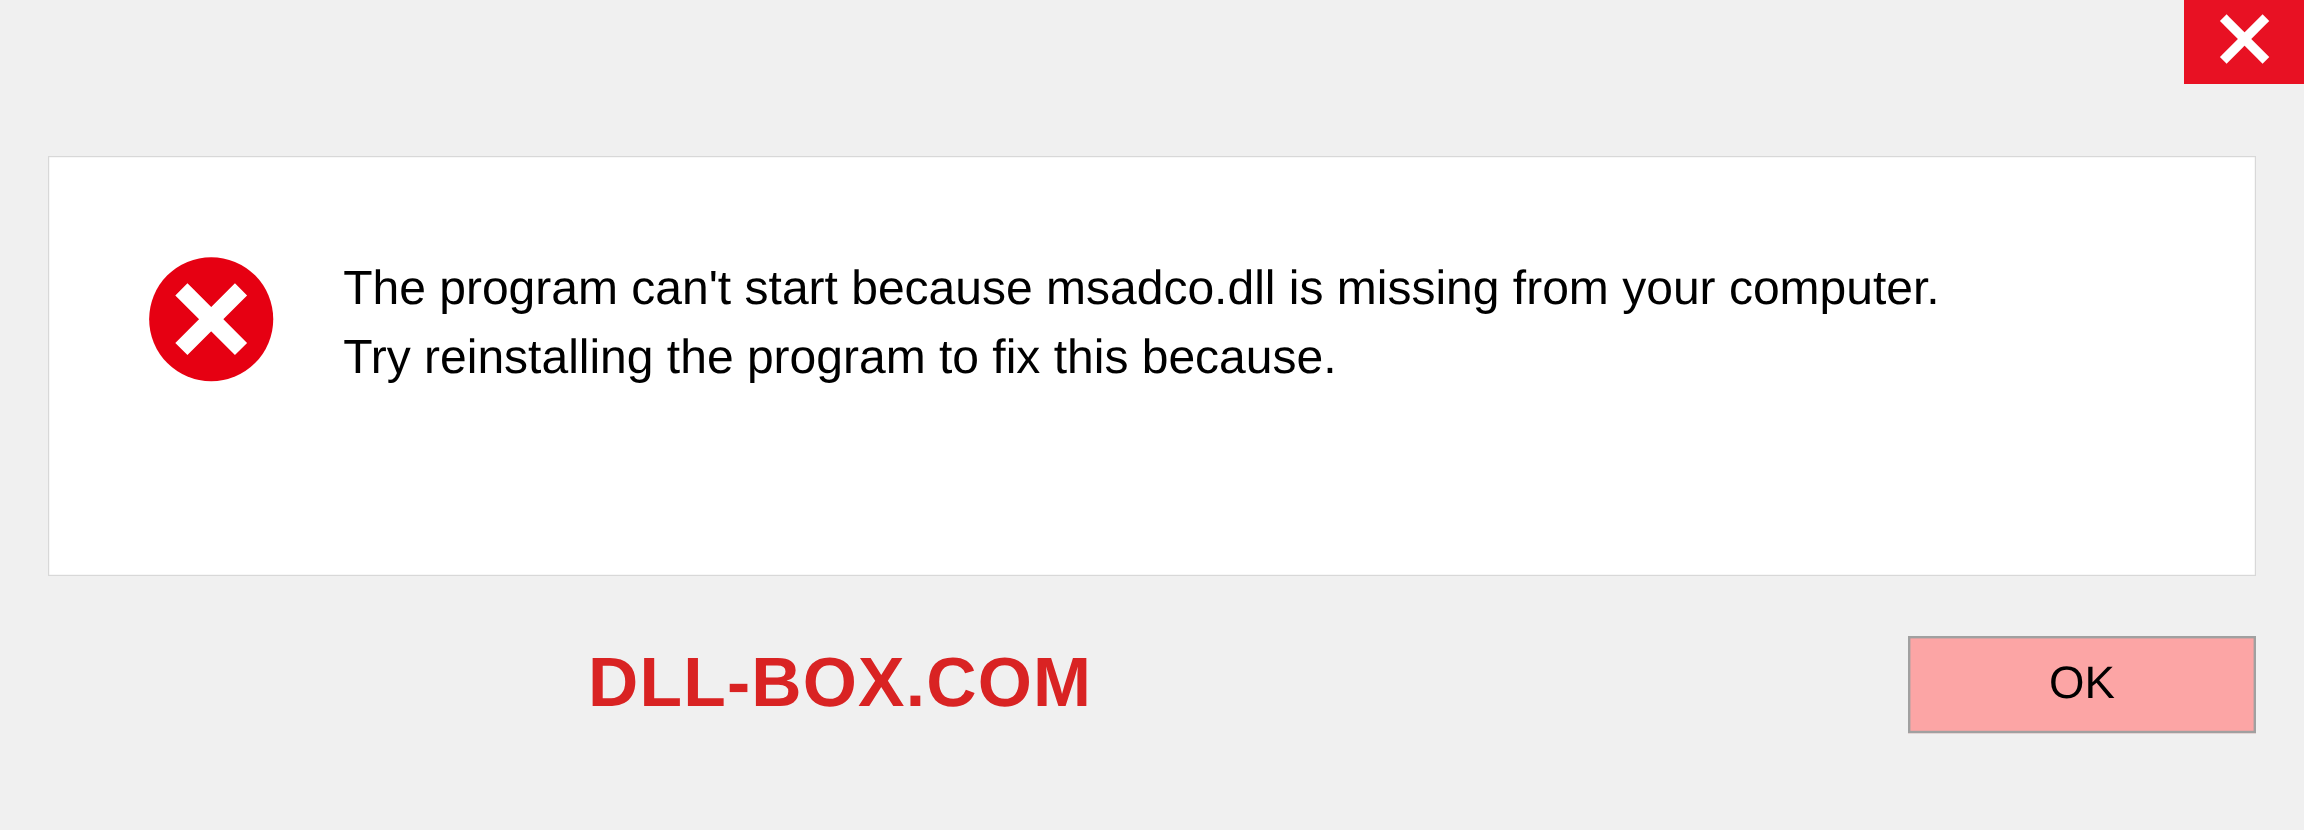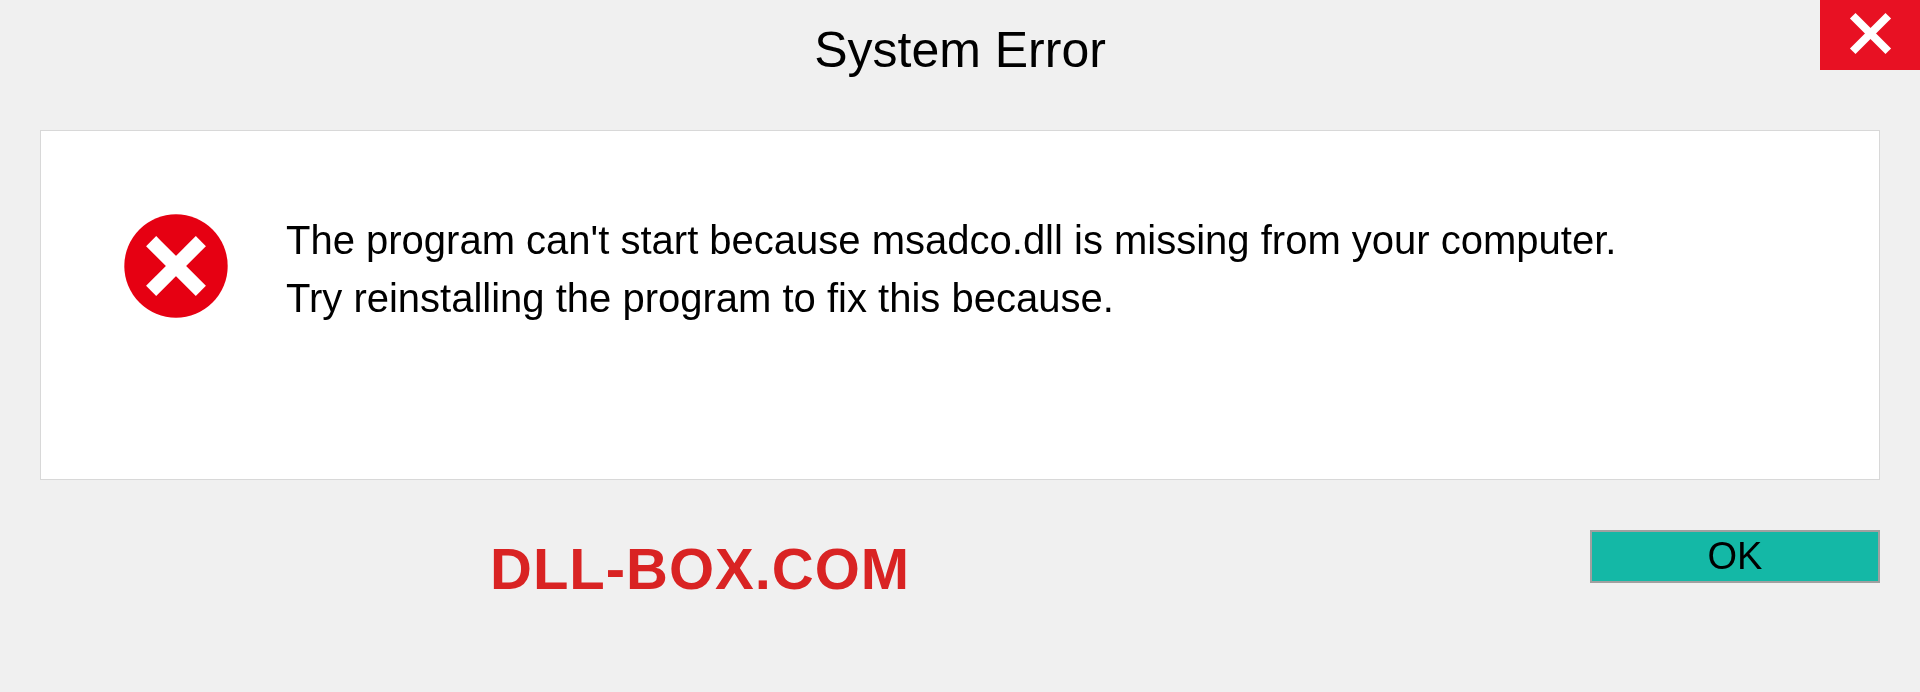--- a/index.html
+++ b/index.html
@@ -81,37 +81,36 @@
       font-weight: 800;
       color: #d92323;
       letter-spacing: 1px;
       font-family: Arial, 'Segoe UI', sans-serif;
     }
     .ok-btn {
       position: absolute;
       right: 0;
       top: 20px;
       width: 290px;
-      height: 53px;
-      background: #14b8a6;
+      height: 81px;
+      background: #fca5a5;
       border: 2px solid #a0a0a0;
       font-size: 38px;
       color: #000;
       display: flex;
       align-items: center;
       justify-content: center;
       cursor: pointer;
       font-family: 'Segoe UI', Tahoma, Arial, sans-serif;
     }
   </style>
 </head>
 <body>
 
 <div class="titlebar">
-  <div class="title">System Error</div>
   <div class="close-btn">
     <span>
       <svg viewBox="0 0 24 24">
         <line x1="4" y1="4" x2="20" y2="20" stroke="#ffffff" stroke-width="4.2" stroke-linecap="square"></line>
         <line x1="20" y1="4" x2="4" y2="20" stroke="#ffffff" stroke-width="4.2" stroke-linecap="square"></line>
       </svg>
     </span>
   </div>
 </div>
 

